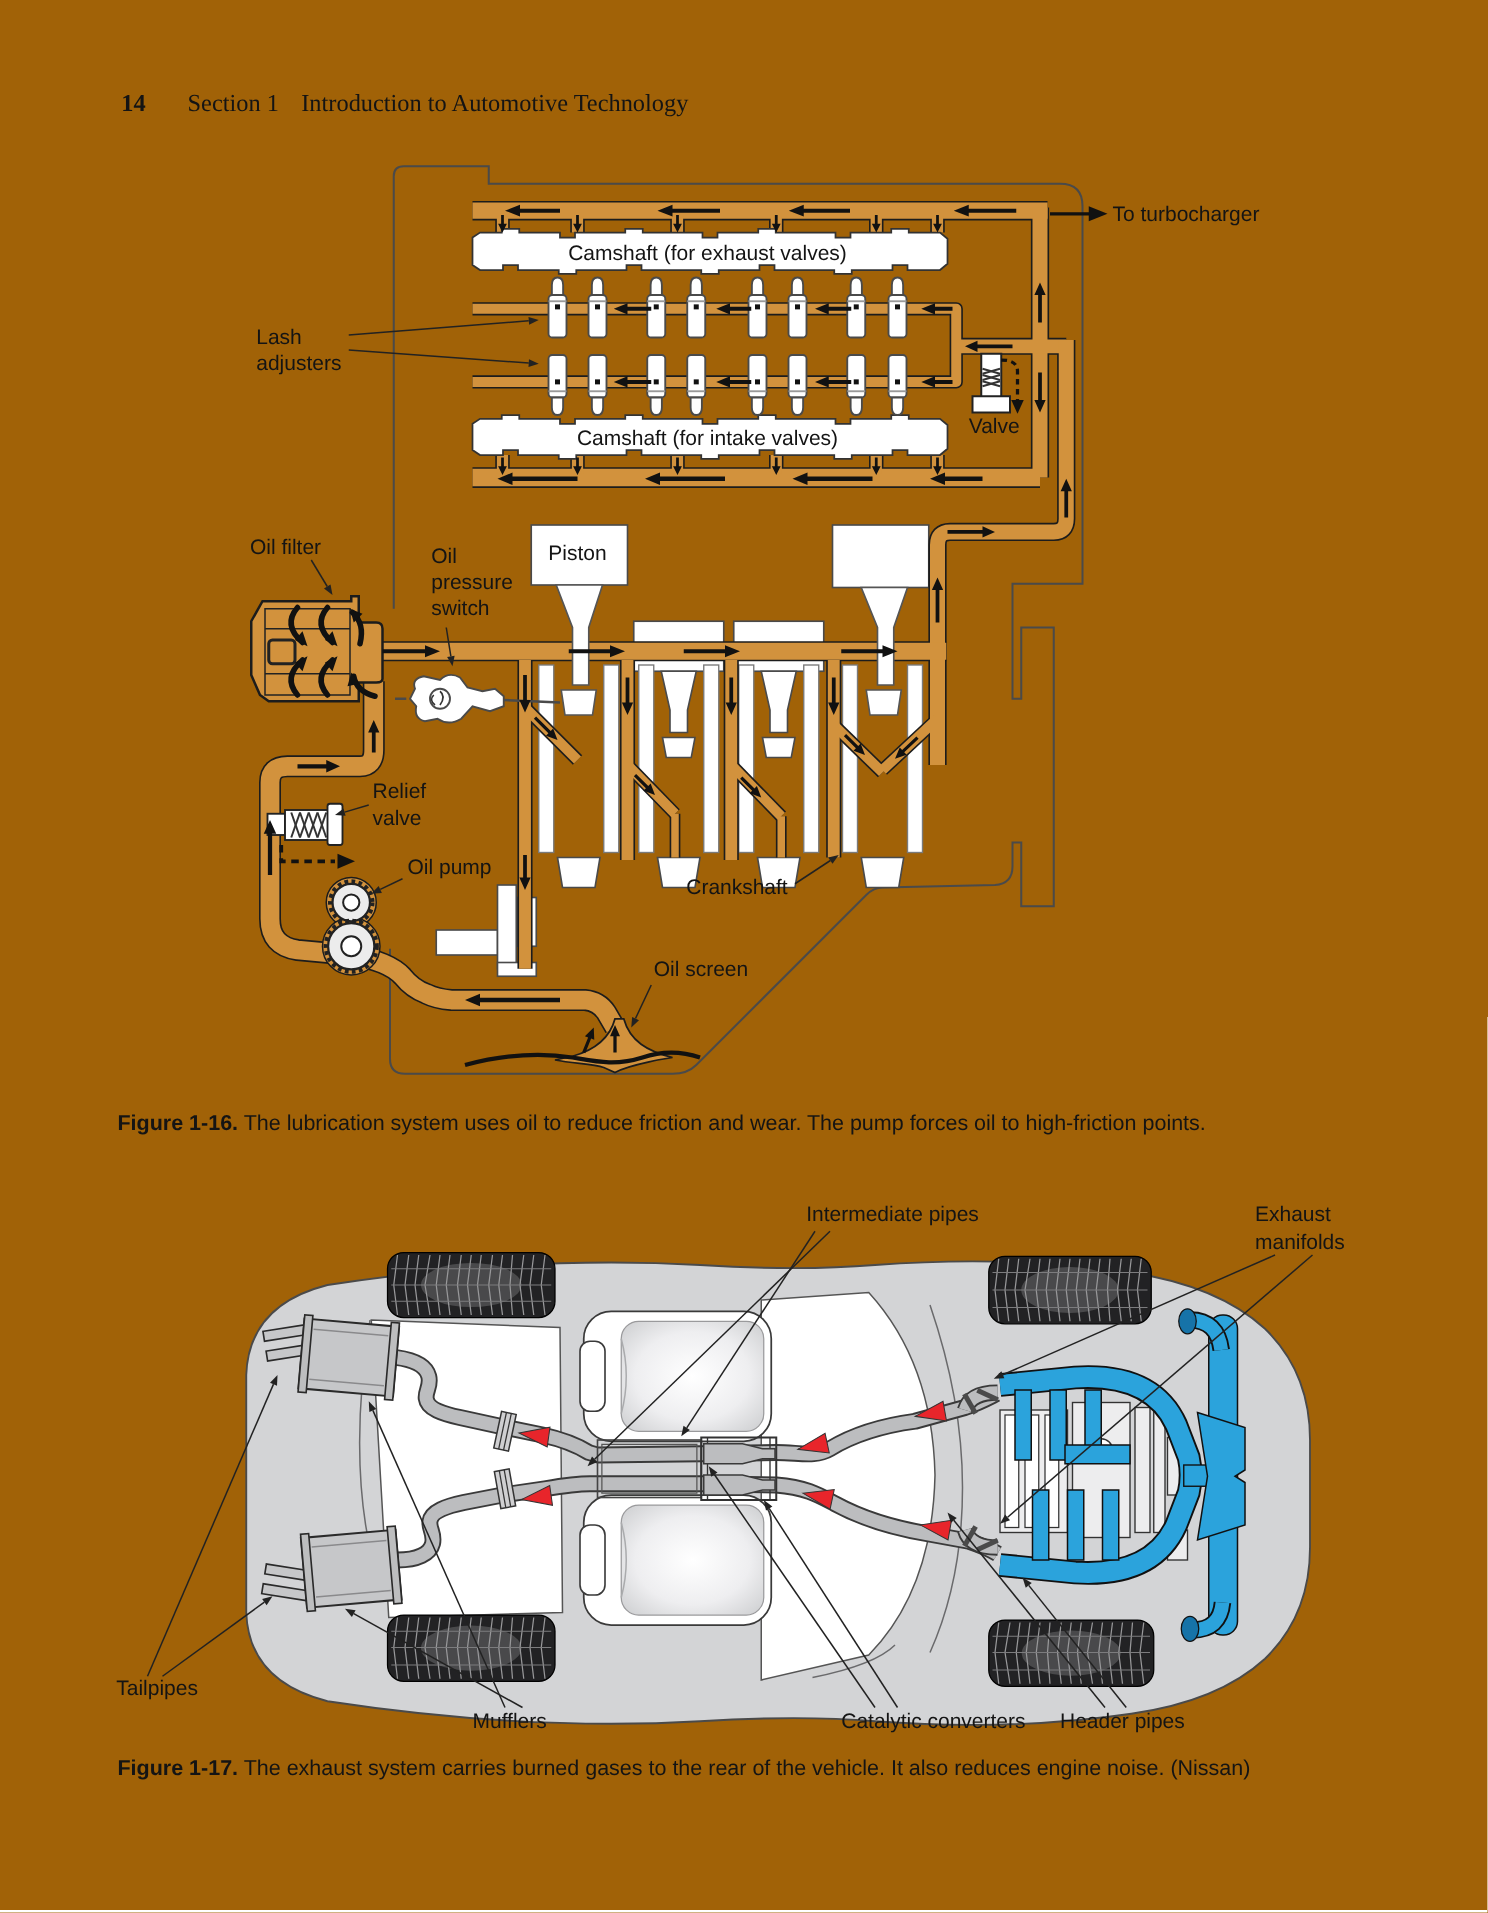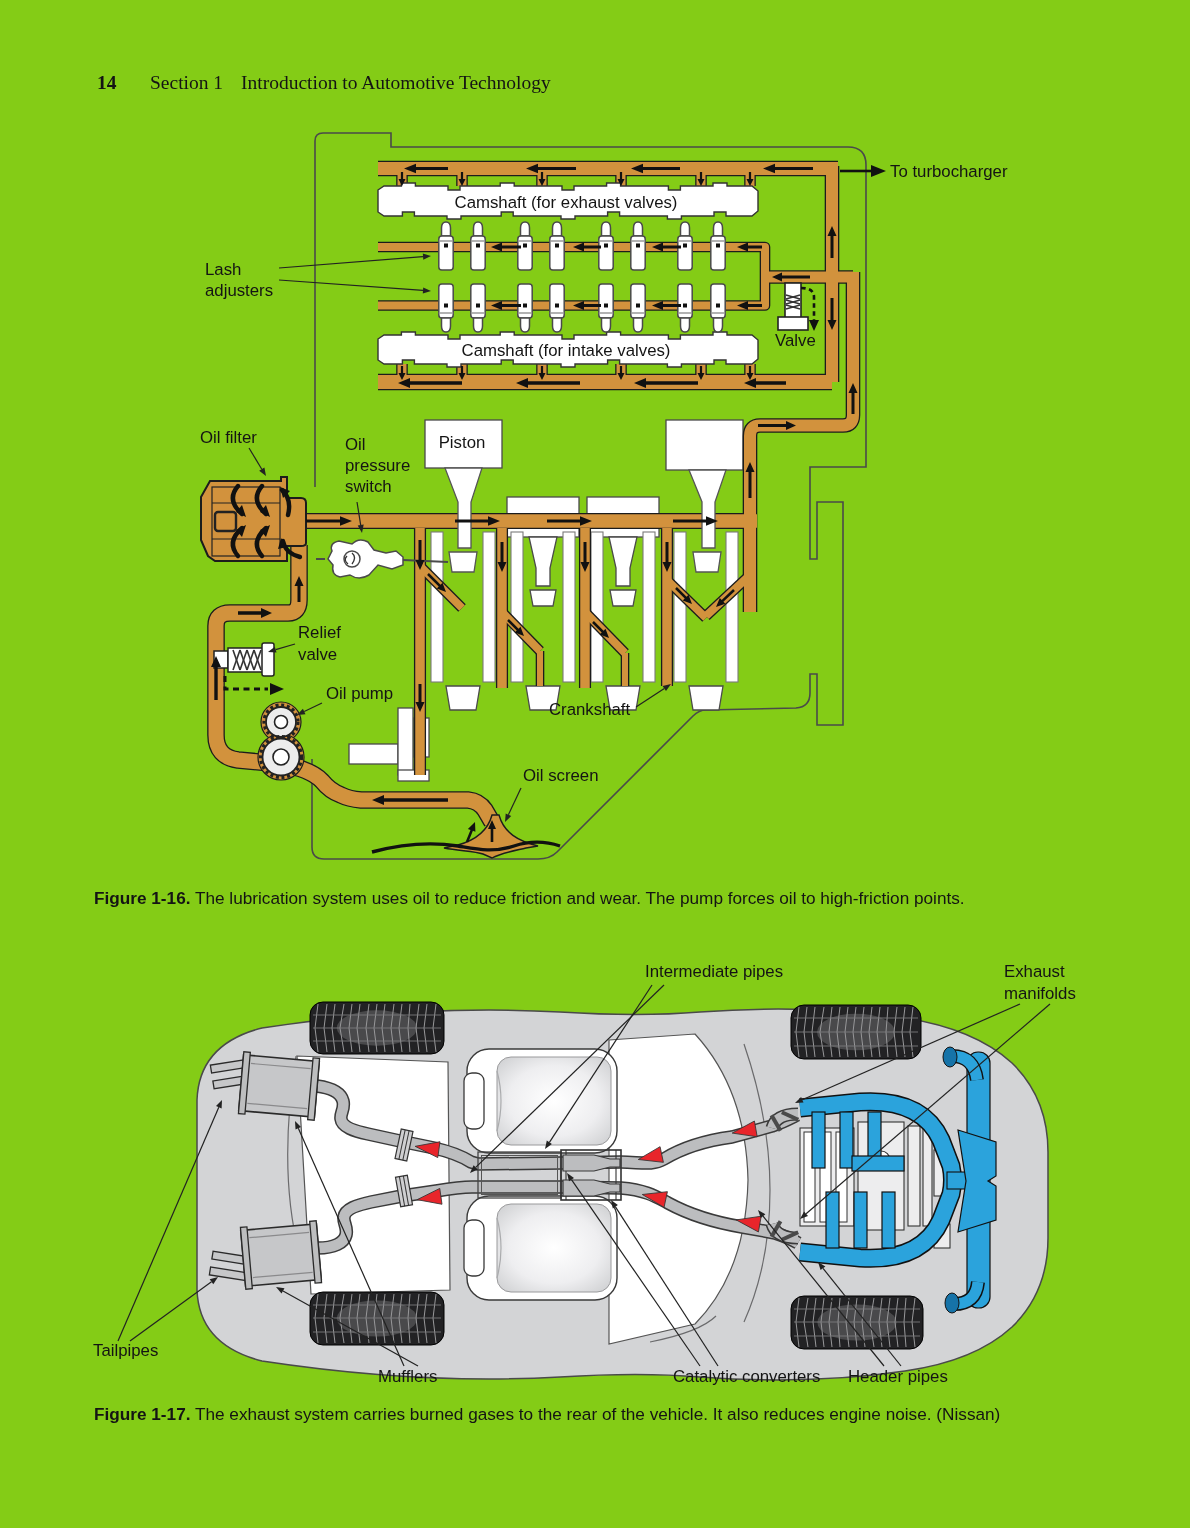--- a/index.html
+++ b/index.html
@@ -1,15 +1,15 @@
 <!DOCTYPE html>
 <html><head><meta charset="utf-8">
 <style>
 html,body{margin:0;padding:0;background:#fff;}
-#page{position:relative;width:1190px;height:1528px;background:#84cc16;overflow:hidden;}
+#page{position:relative;width:1190px;height:1528px;background:#a16207;overflow:hidden;}
 </style></head>
 <body>
 <div id="page">
 <svg width="1190" height="1530" viewBox="0 0 1190 1530">
 <text x="97" y="89" font-family="Liberation Serif, sans-serif" font-size="19.5" font-weight="bold" fill="#141414" text-anchor="start">14</text>
 <text x="150" y="89" font-family="Liberation Serif, sans-serif" font-size="19.5" font-weight="normal" fill="#141414" text-anchor="start">Section 1</text>
 <text x="241" y="89" font-family="Liberation Serif, sans-serif" font-size="19.5" font-weight="normal" fill="#141414" text-anchor="start">Introduction to Automotive Technology</text>
 <path d="M315,487 L315,141 Q315,133 323,133 L391,133 L391,147 L848,147
  Q866,147 866,165 L866,467 L810,467 L810,559 L817,559 L817,502 L843,502 L843,725
  L817,725 L817,674 L810,674 L810,693 Q810,707 796,708 L706,710 Q699,710 693,716

